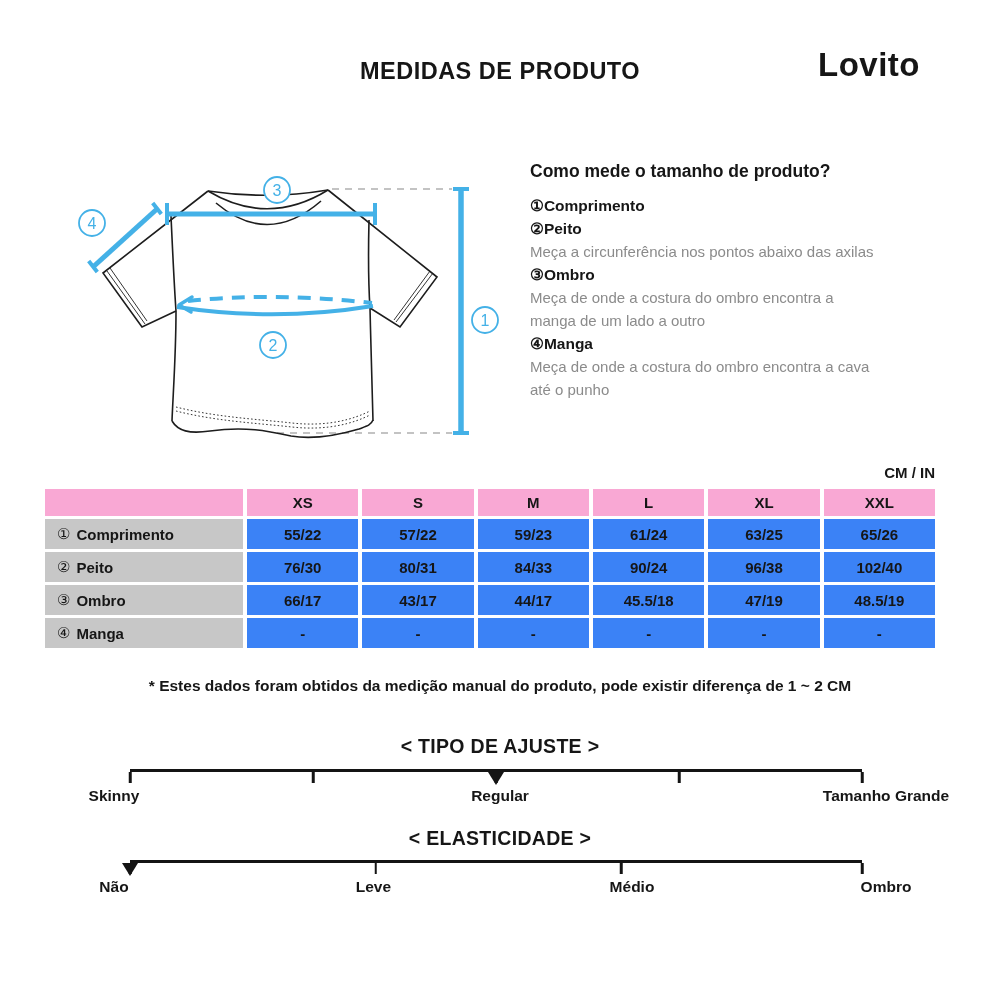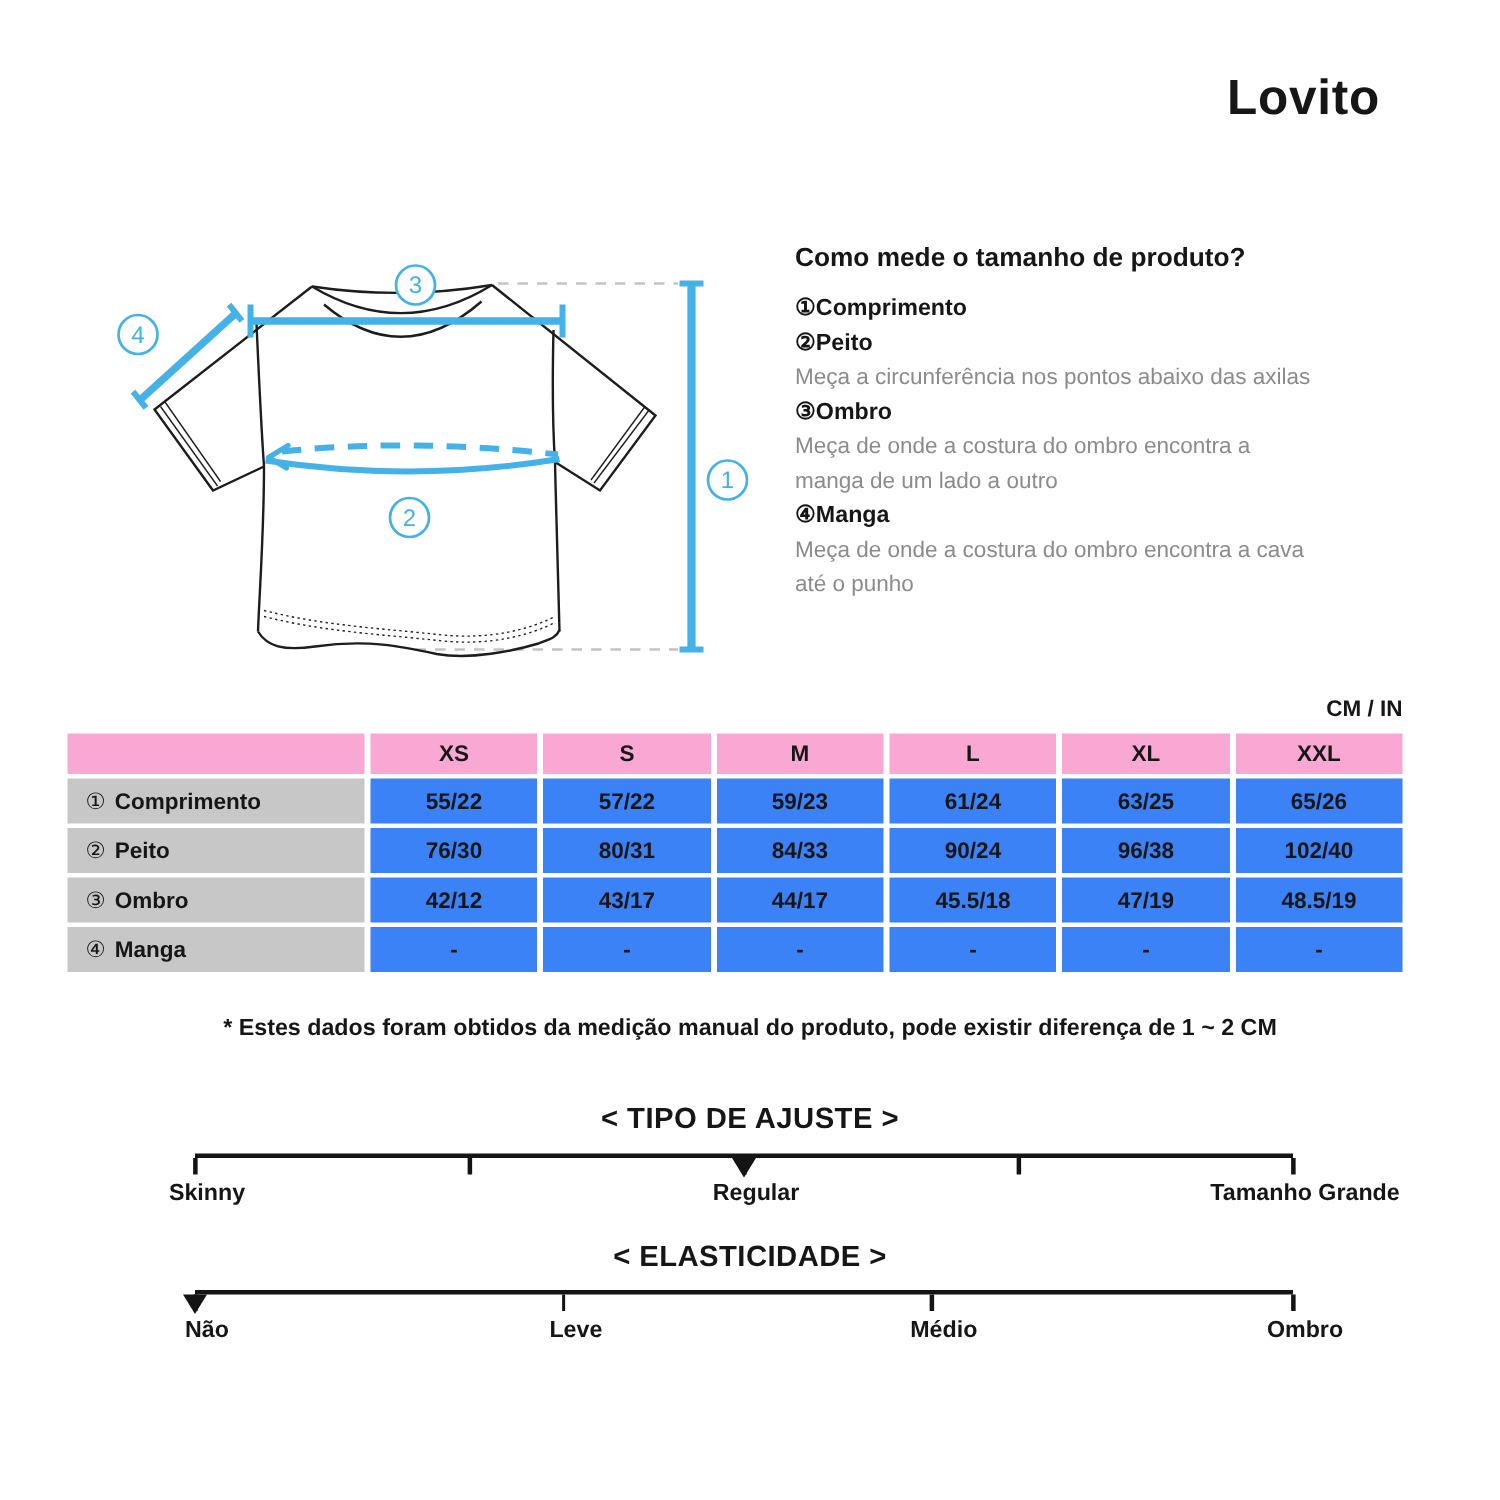--- a/index.html
+++ b/index.html
@@ -41,30 +41,31 @@
   
   .scale-title{position:absolute;left:0;right:0;text-align:center;font-size:19.5px;font-weight:800;letter-spacing:.3px;}
   .scale-title.fit{top:735px;}
   .scale-title.ela{top:827px;}
   .scale{position:absolute;left:130px;width:732px;border-top:3px solid #141414;}
   .scale.fit{top:769px;}
   .scale.ela{top:860px;}
   .scale .tick{position:absolute;top:0;width:2.5px;height:11px;background:#141414;transform:translateX(-50%);}
   .scale .marker{position:absolute;top:0;width:0;height:0;transform:translateX(-50%);
                  border-left:8px solid transparent;border-right:8px solid transparent;border-top:13px solid #141414;}
-  .scale-labels{position:absolute;left:138px;width:732px;height:20px;font-size:15.5px;font-weight:800;}
+  .scale-labels{position:absolute;left:114px;width:732px;height:20px;font-size:15.5px;font-weight:800;padding-left:40px;}
   .scale-labels.fit{top:787px;}
   .scale-labels.ela{top:878px;}
   .scale-labels span{position:absolute;transform:translateX(-50%);white-space:nowrap;}
 </style>
 </head>
 <body>
 
 <div class="canvas">
 
+  <div class="page-title">MEDIDAS DE PRODUTO</div>
   <div class="brand">Lovito</div>
 
   <svg class="diagram" viewBox="0 0 480 320">
 
     <path class="guide" d="M292,39 H412"></path>
     <path class="guide" d="M237,283 H412"></path>
 
     <g>
       <path class="shirt" d="M131,66 C133,110 135,147 136,161 C136,205 133,244 132,271"></path>
       <path class="shirt" d="M329,70 C328,112 329,143 330,158 C331,200 332,245 333,271"></path>
@@ -159,21 +160,21 @@
     <div class="td">80/31</div>
     <div class="td">84/33</div>
     <div class="td">90/24</div>
     <div class="td">96/38</div>
     <div class="td">102/40</div>
 
     <div class="rl">
         <span class="circ">③</span>
         <span>Ombro</span>
       </div>
-    <div class="td">42/12</div>
+    <div class="td">66/17</div>
     <div class="td">43/17</div>
     <div class="td">44/17</div>
     <div class="td">45.5/18</div>
     <div class="td">47/19</div>
     <div class="td">48.5/19</div>
 
     <div class="rl">
         <span class="circ">④</span>
         <span>Manga</span>
       </div>

